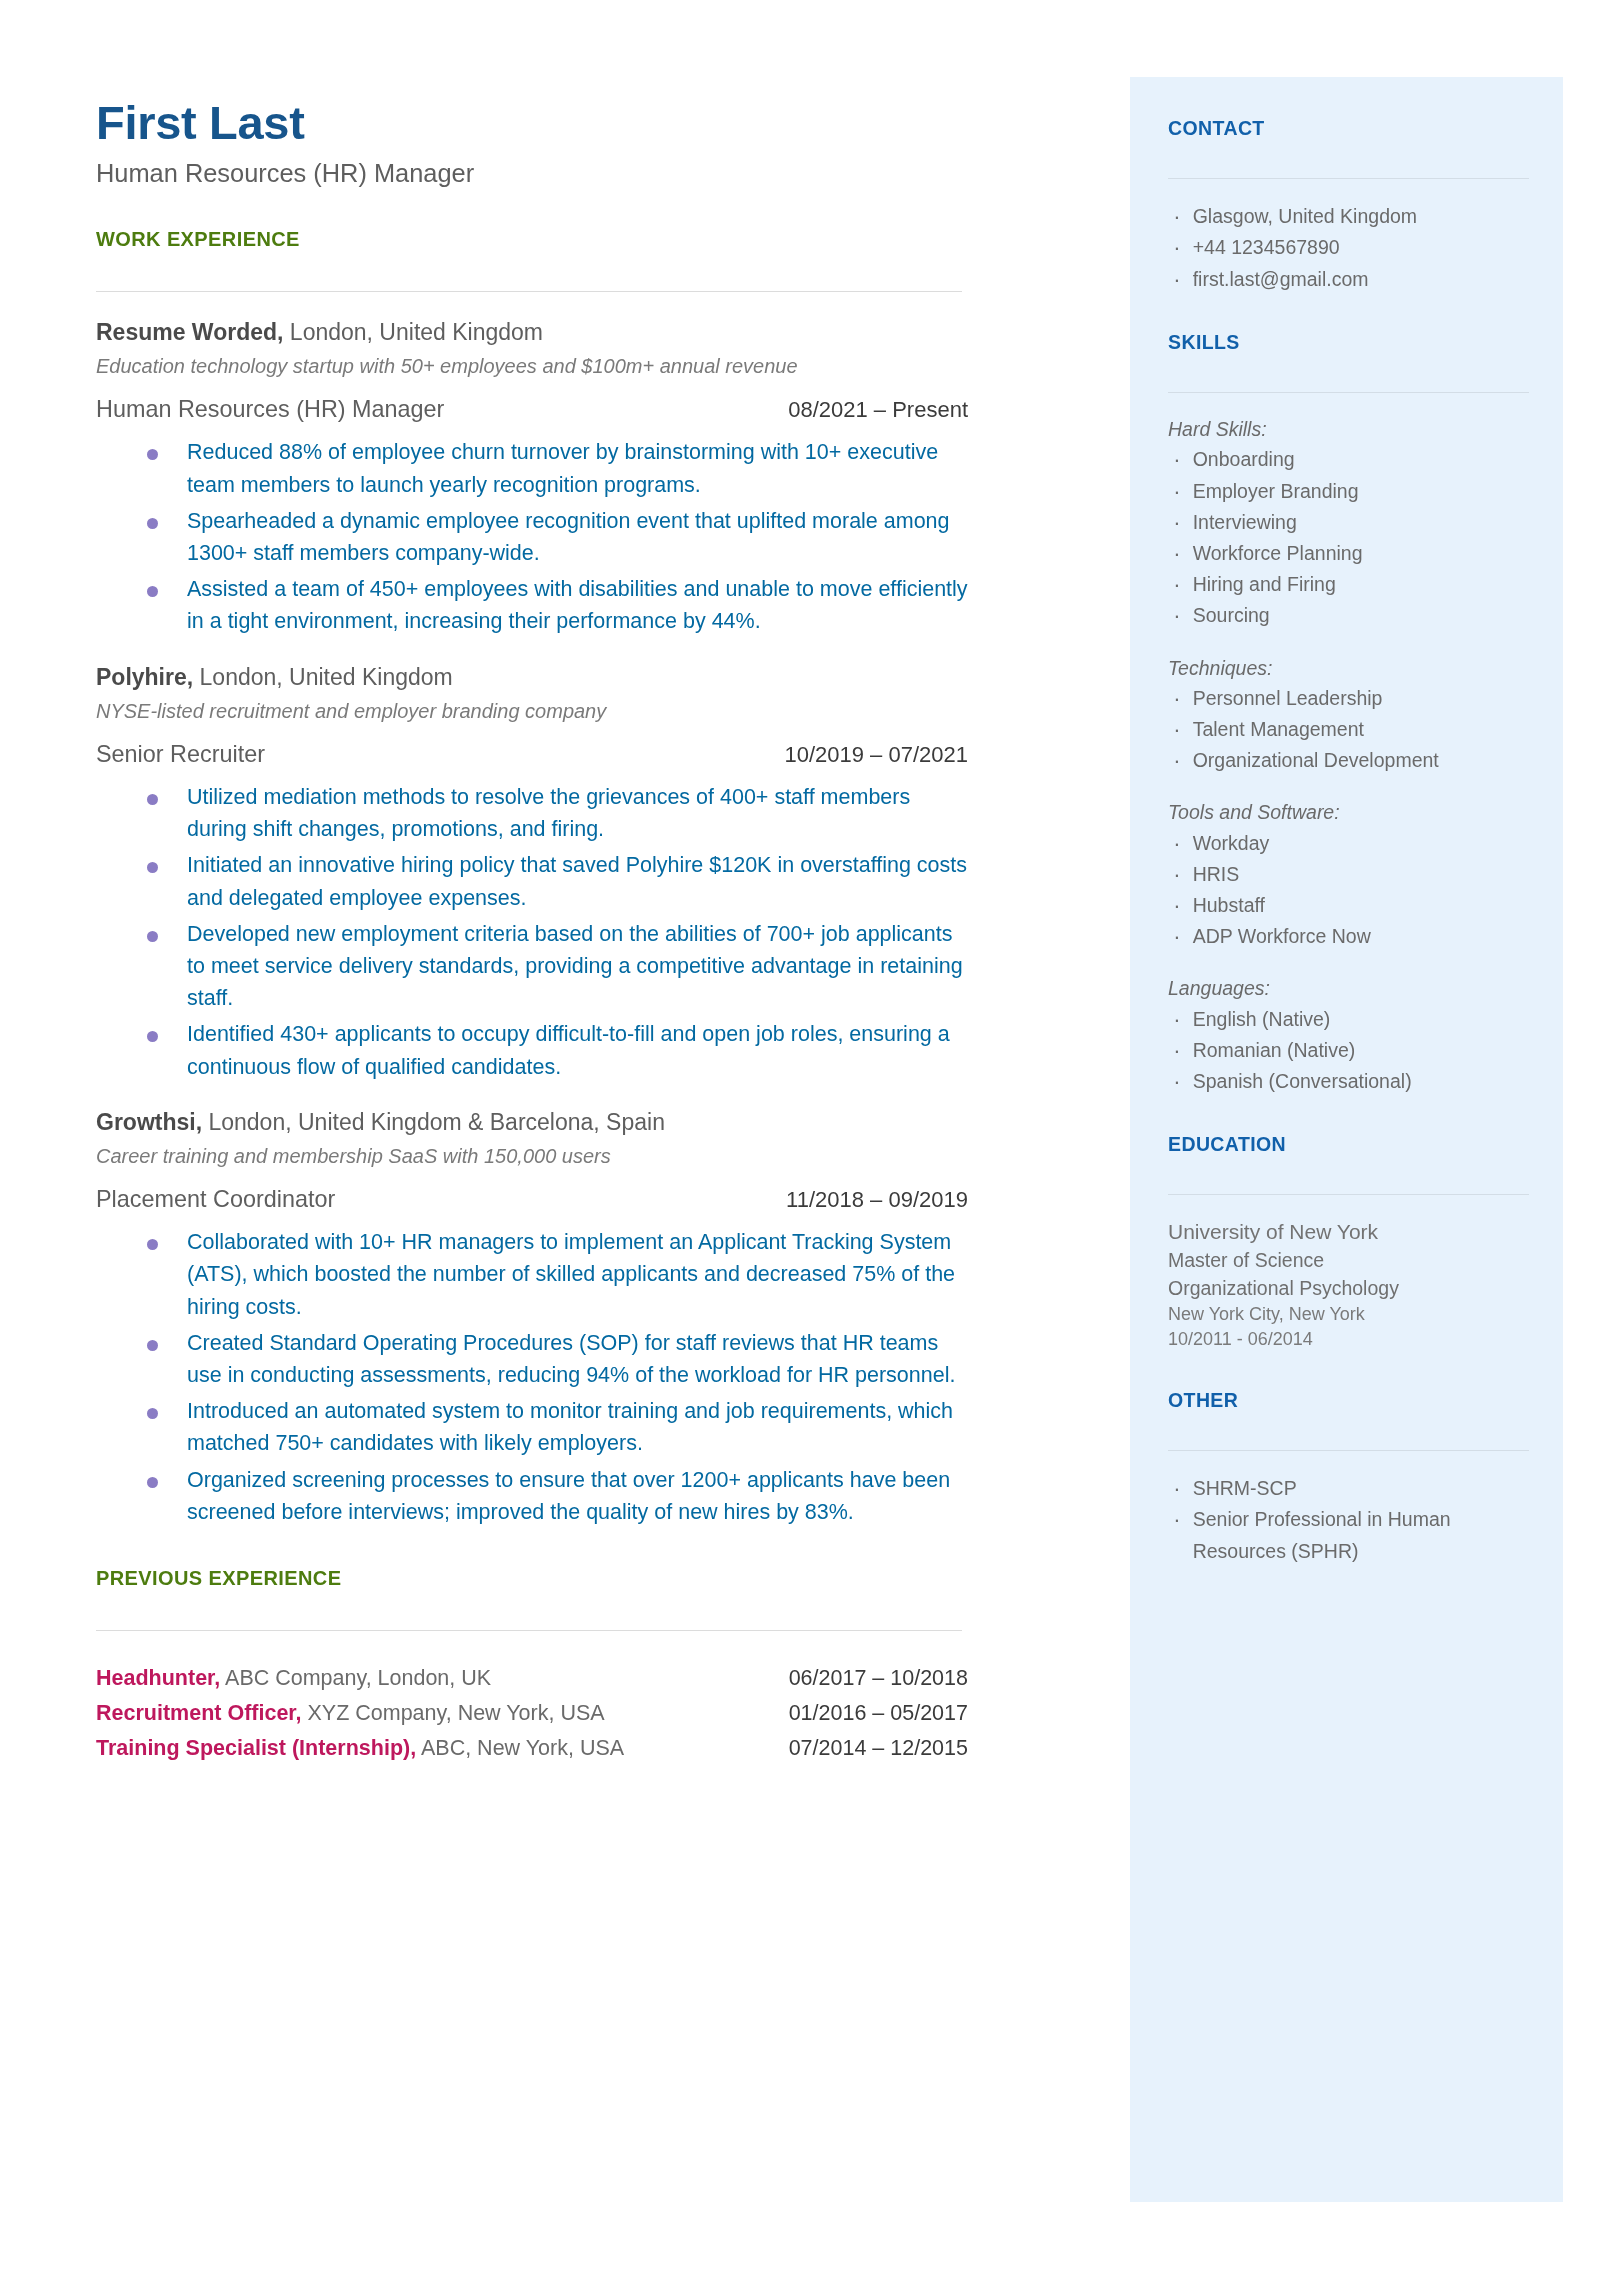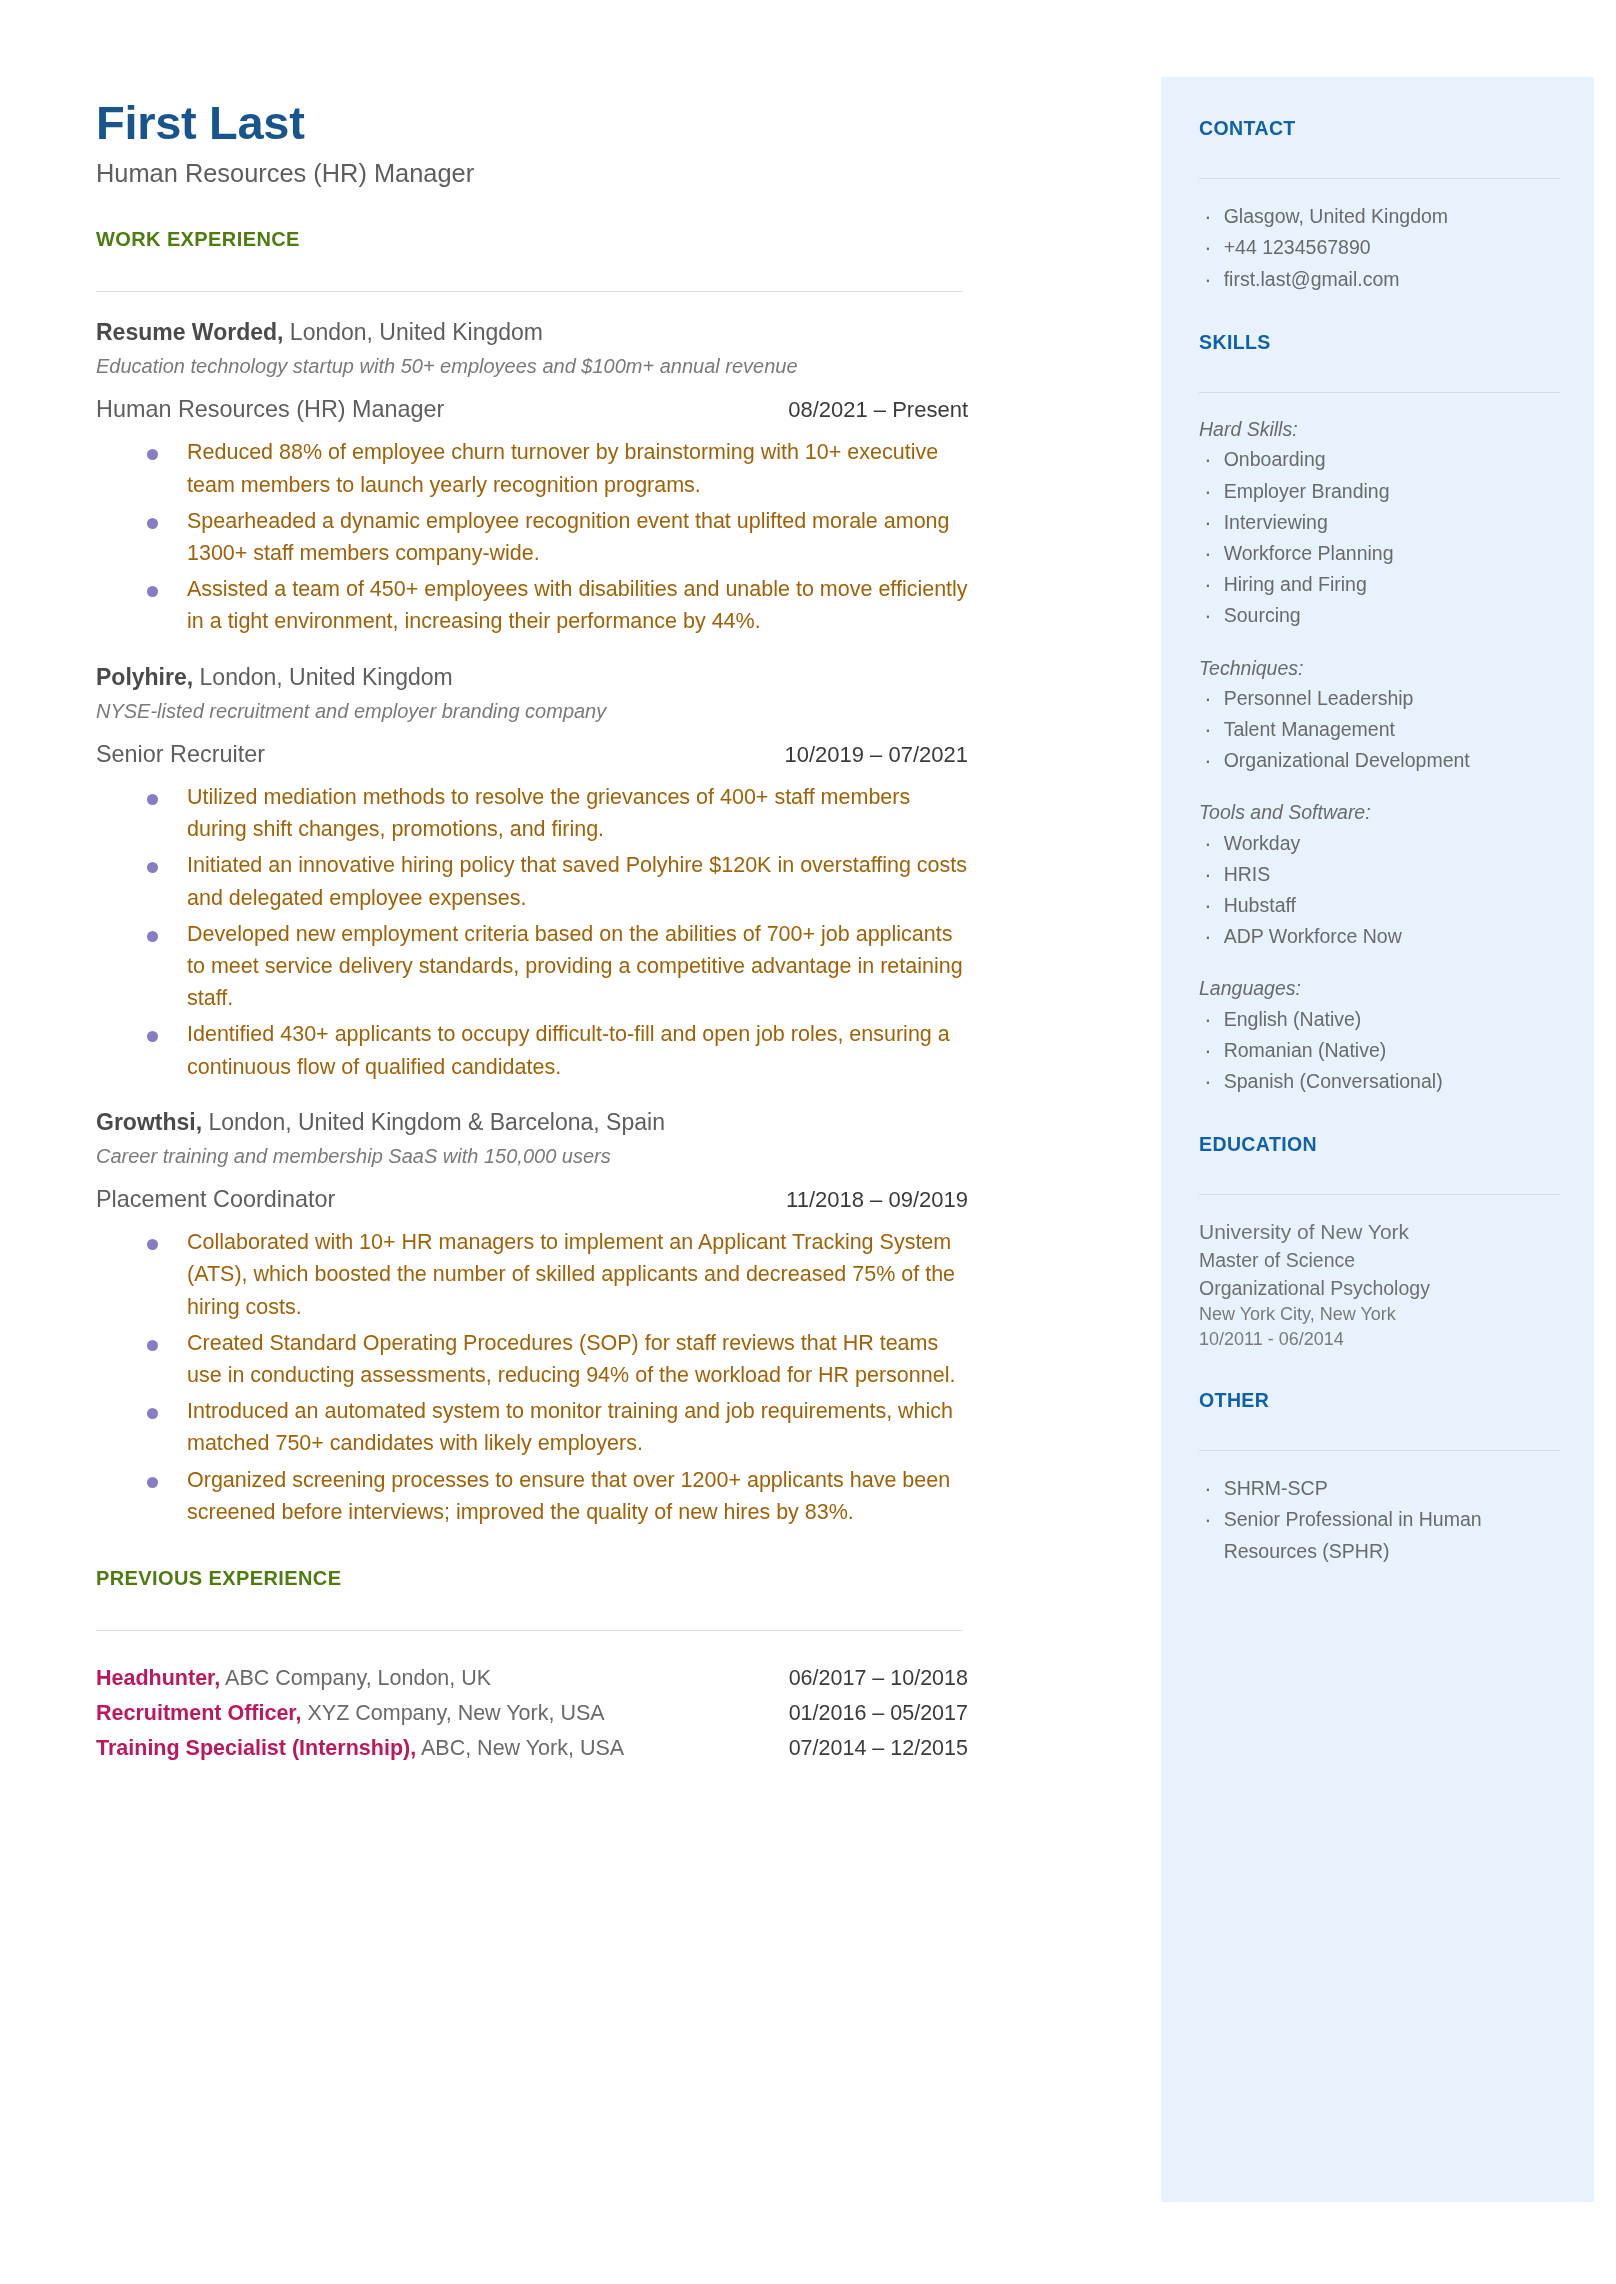--- a/index.html
+++ b/index.html
@@ -20,21 +20,21 @@
   #resume-page {
     position: relative;
     width: 1380px;
     height: 2284px;
     background: #ffffff;
   }
 
   
   #sidebar {
     position: absolute;
-    left: 1161px;
+    left: 1130px;
     top: 77px;
     width: 433px;
     height: 2125px;
     background: #e7f2fc;
     padding: 40px 34px 0 38px;
   }
 
   
   #main-column {
     position: absolute;
@@ -114,21 +114,21 @@
 
   
   ul.bullets {
     list-style: none;
     margin-top: 13px;
     padding-left: 51px;
   }
   ul.bullets li {
     position: relative;
     font-size: 21.5px;
-    color: #a16207;
+    color: #0369a1;
     line-height: 1.50;
     margin-bottom: 3.9px;
     padding-left: 40px;
   }
   ul.bullets li::before {
     content: "";
     position: absolute;
     left: 0;
     top: 13px;
     width: 11px;

